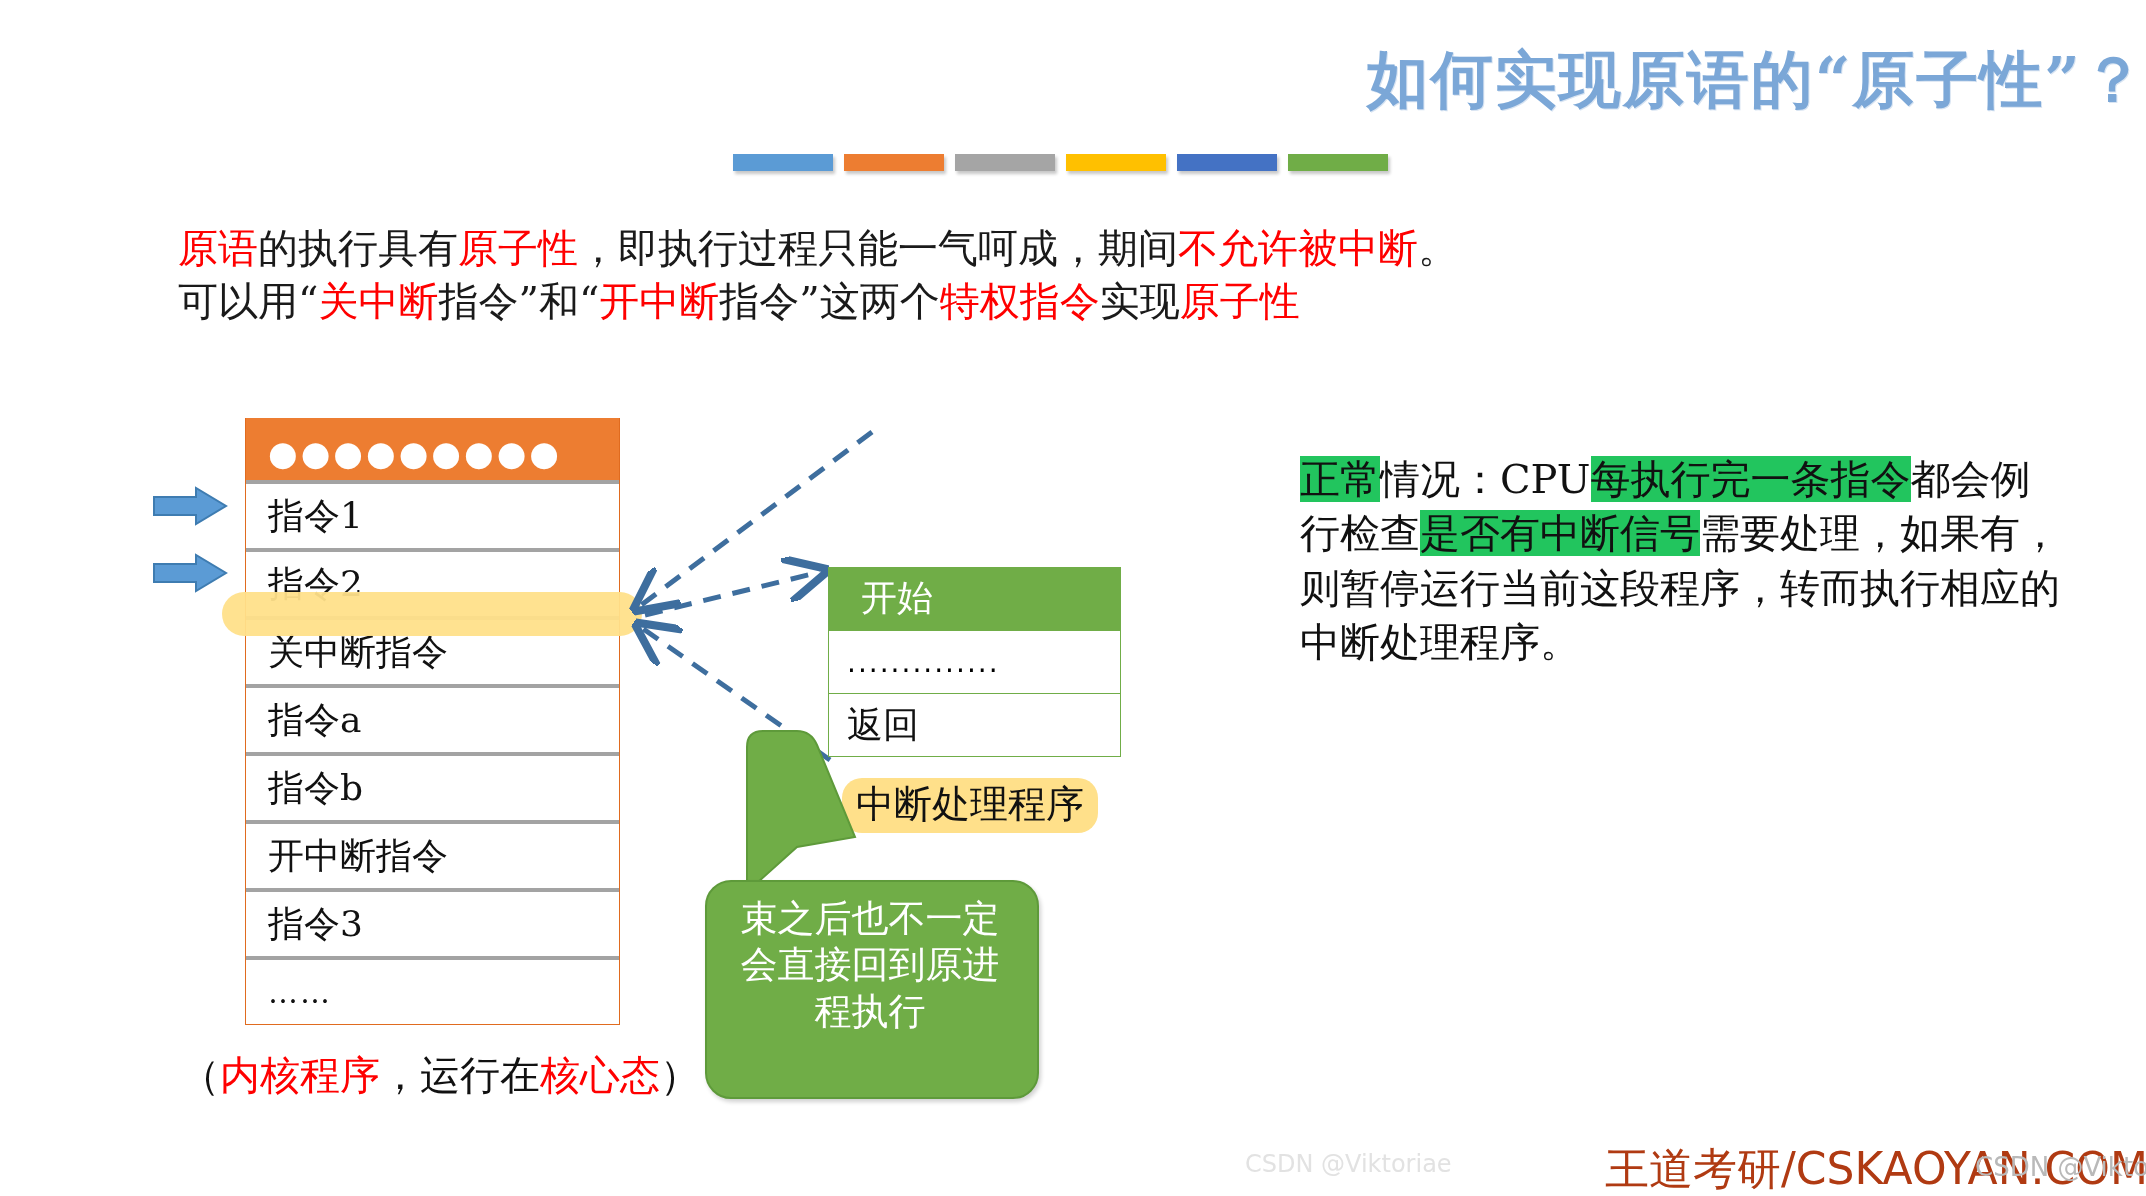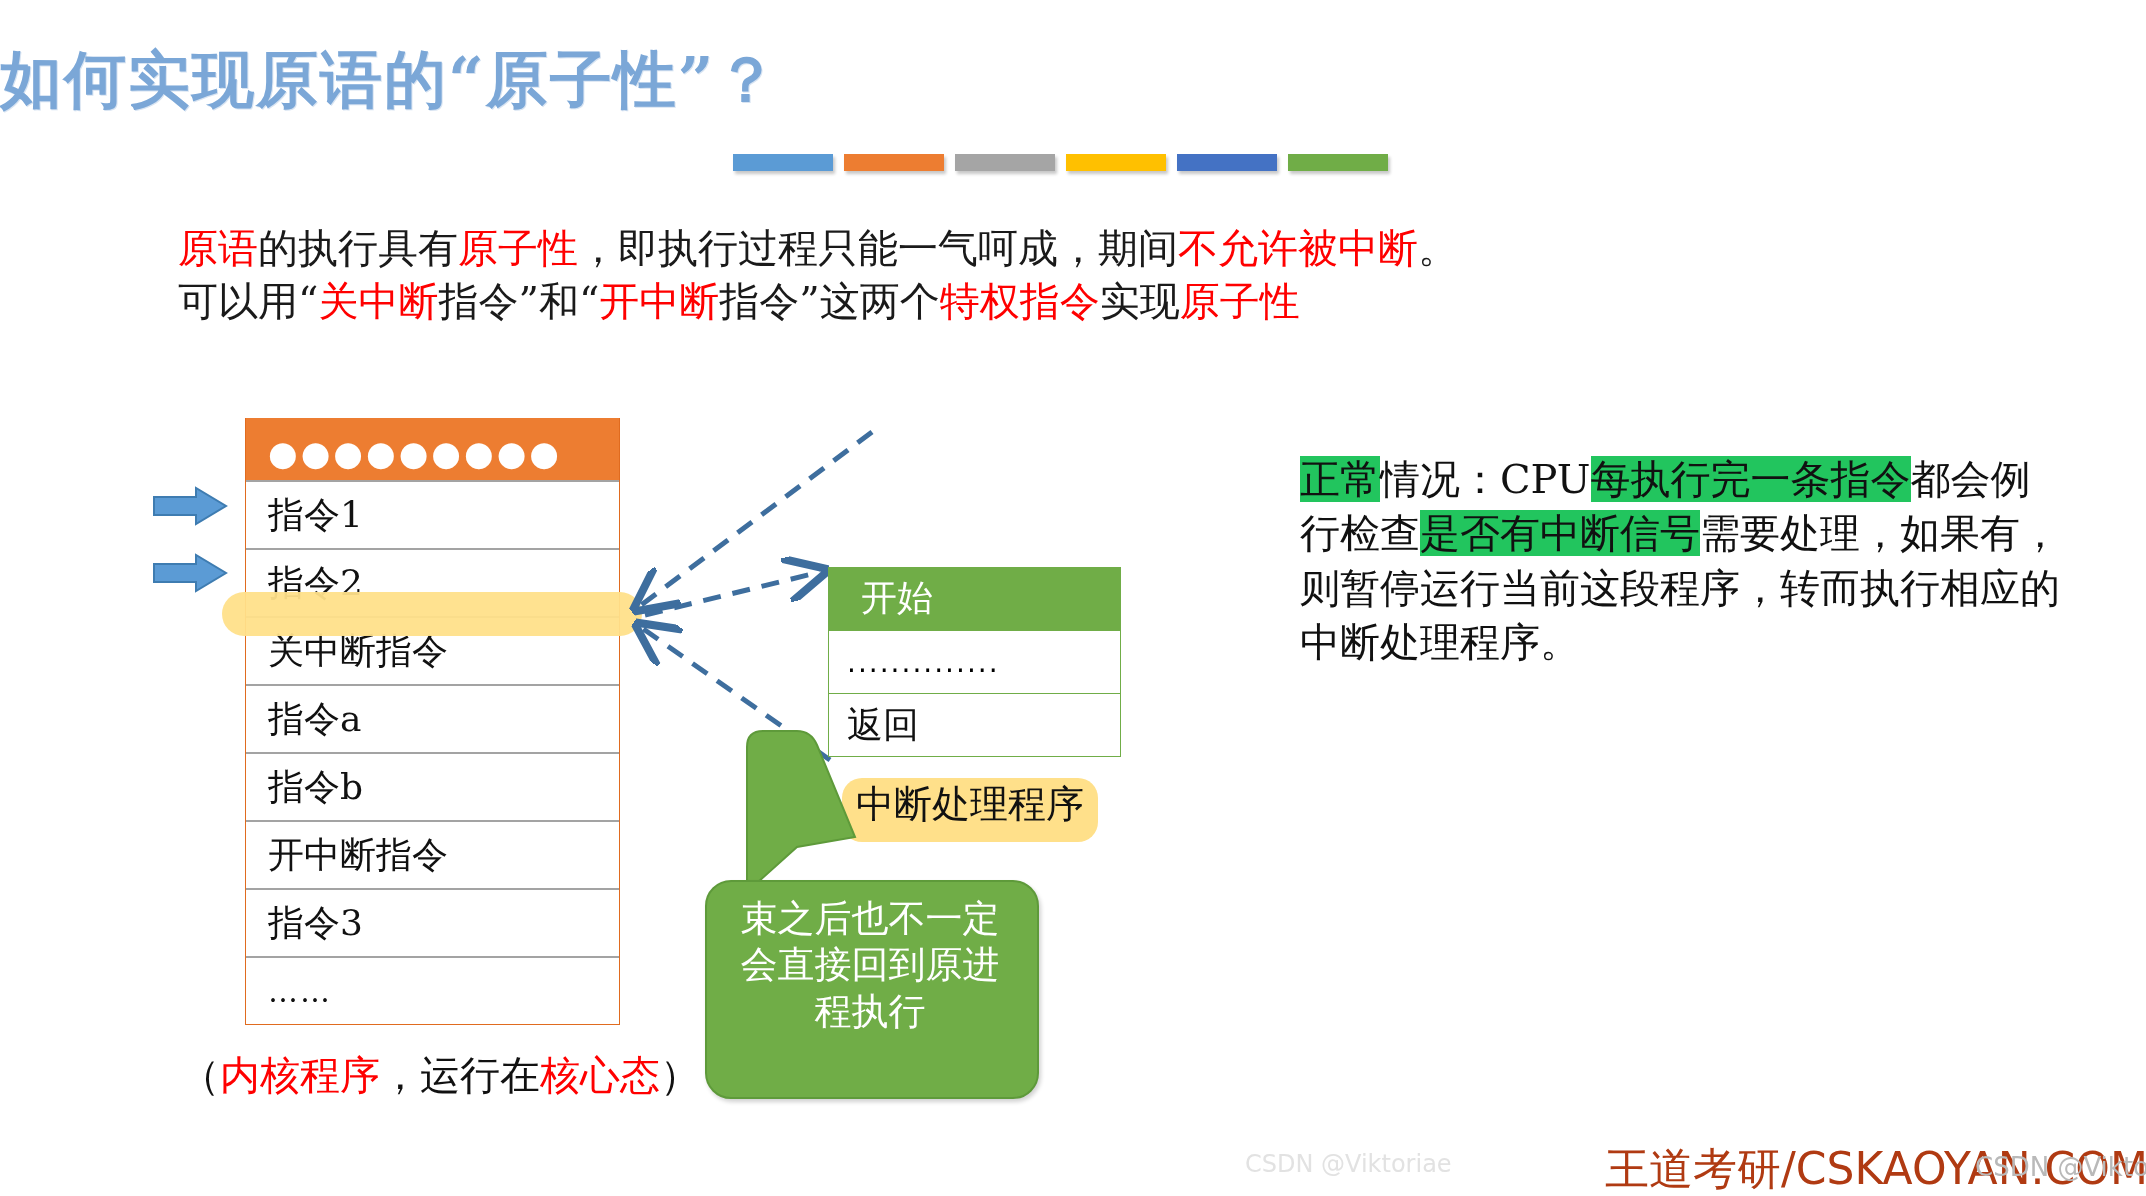--- a/index.html
+++ b/index.html
@@ -17,21 +17,21 @@
     background: #ffffff;
     overflow: hidden;
   }
 
   
   #title {
     position: absolute;
     left: 0;
     top: 38px;
     width: 2146px;
-    text-align: left;
+    text-align: right;
     font-size: 62px;
     font-weight: bold;
     color: #7BA7D7;
     letter-spacing: 2px;
     font-family: "DejaVu Serif", "Liberation Serif", serif;
     text-shadow: 1px 1px 0 #d8e4f2;
   }
 
   
   #accent-bars {
@@ -81,21 +81,21 @@
     left: 22px;
     bottom: 10px;
     color: #ffffff;
     font-size: 34px;
     letter-spacing: 3px;
     font-family: "DejaVu Sans", "Liberation Sans", sans-serif;
     line-height: 1;
   }
   #program-table .row {
     height: 68px;
-    border-top: 2px solid #a3a3a3;
+    border-top: 4px solid #a3a3a3;
     box-sizing: border-box;
     display: flex;
     align-items: center;
     padding-left: 22px;
     font-size: 36px;
     color: #111111;
     font-family: "DejaVu Serif", "Liberation Serif", serif;
   }
   #program-table .row.dotsrow {
     font-size: 30px;
@@ -195,21 +195,21 @@
     font-family: "DejaVu Sans", "Liberation Sans", sans-serif;
   }
   #isr-caption {
     position: absolute;
     left: 842px;
     top: 778px;
     font-size: 38px;
     color: #111111;
     background: #FFE08A;
     border-radius: 20px;
-    padding: 1px 14px 12px 14px;
+    padding: 1px 14px 3px 14px;
     white-space: nowrap;
     font-family: "DejaVu Serif", "Liberation Serif", serif;
   }
 
   
   #callout {
     position: absolute;
     left: 705px;
     top: 880px;
     width: 330px;

